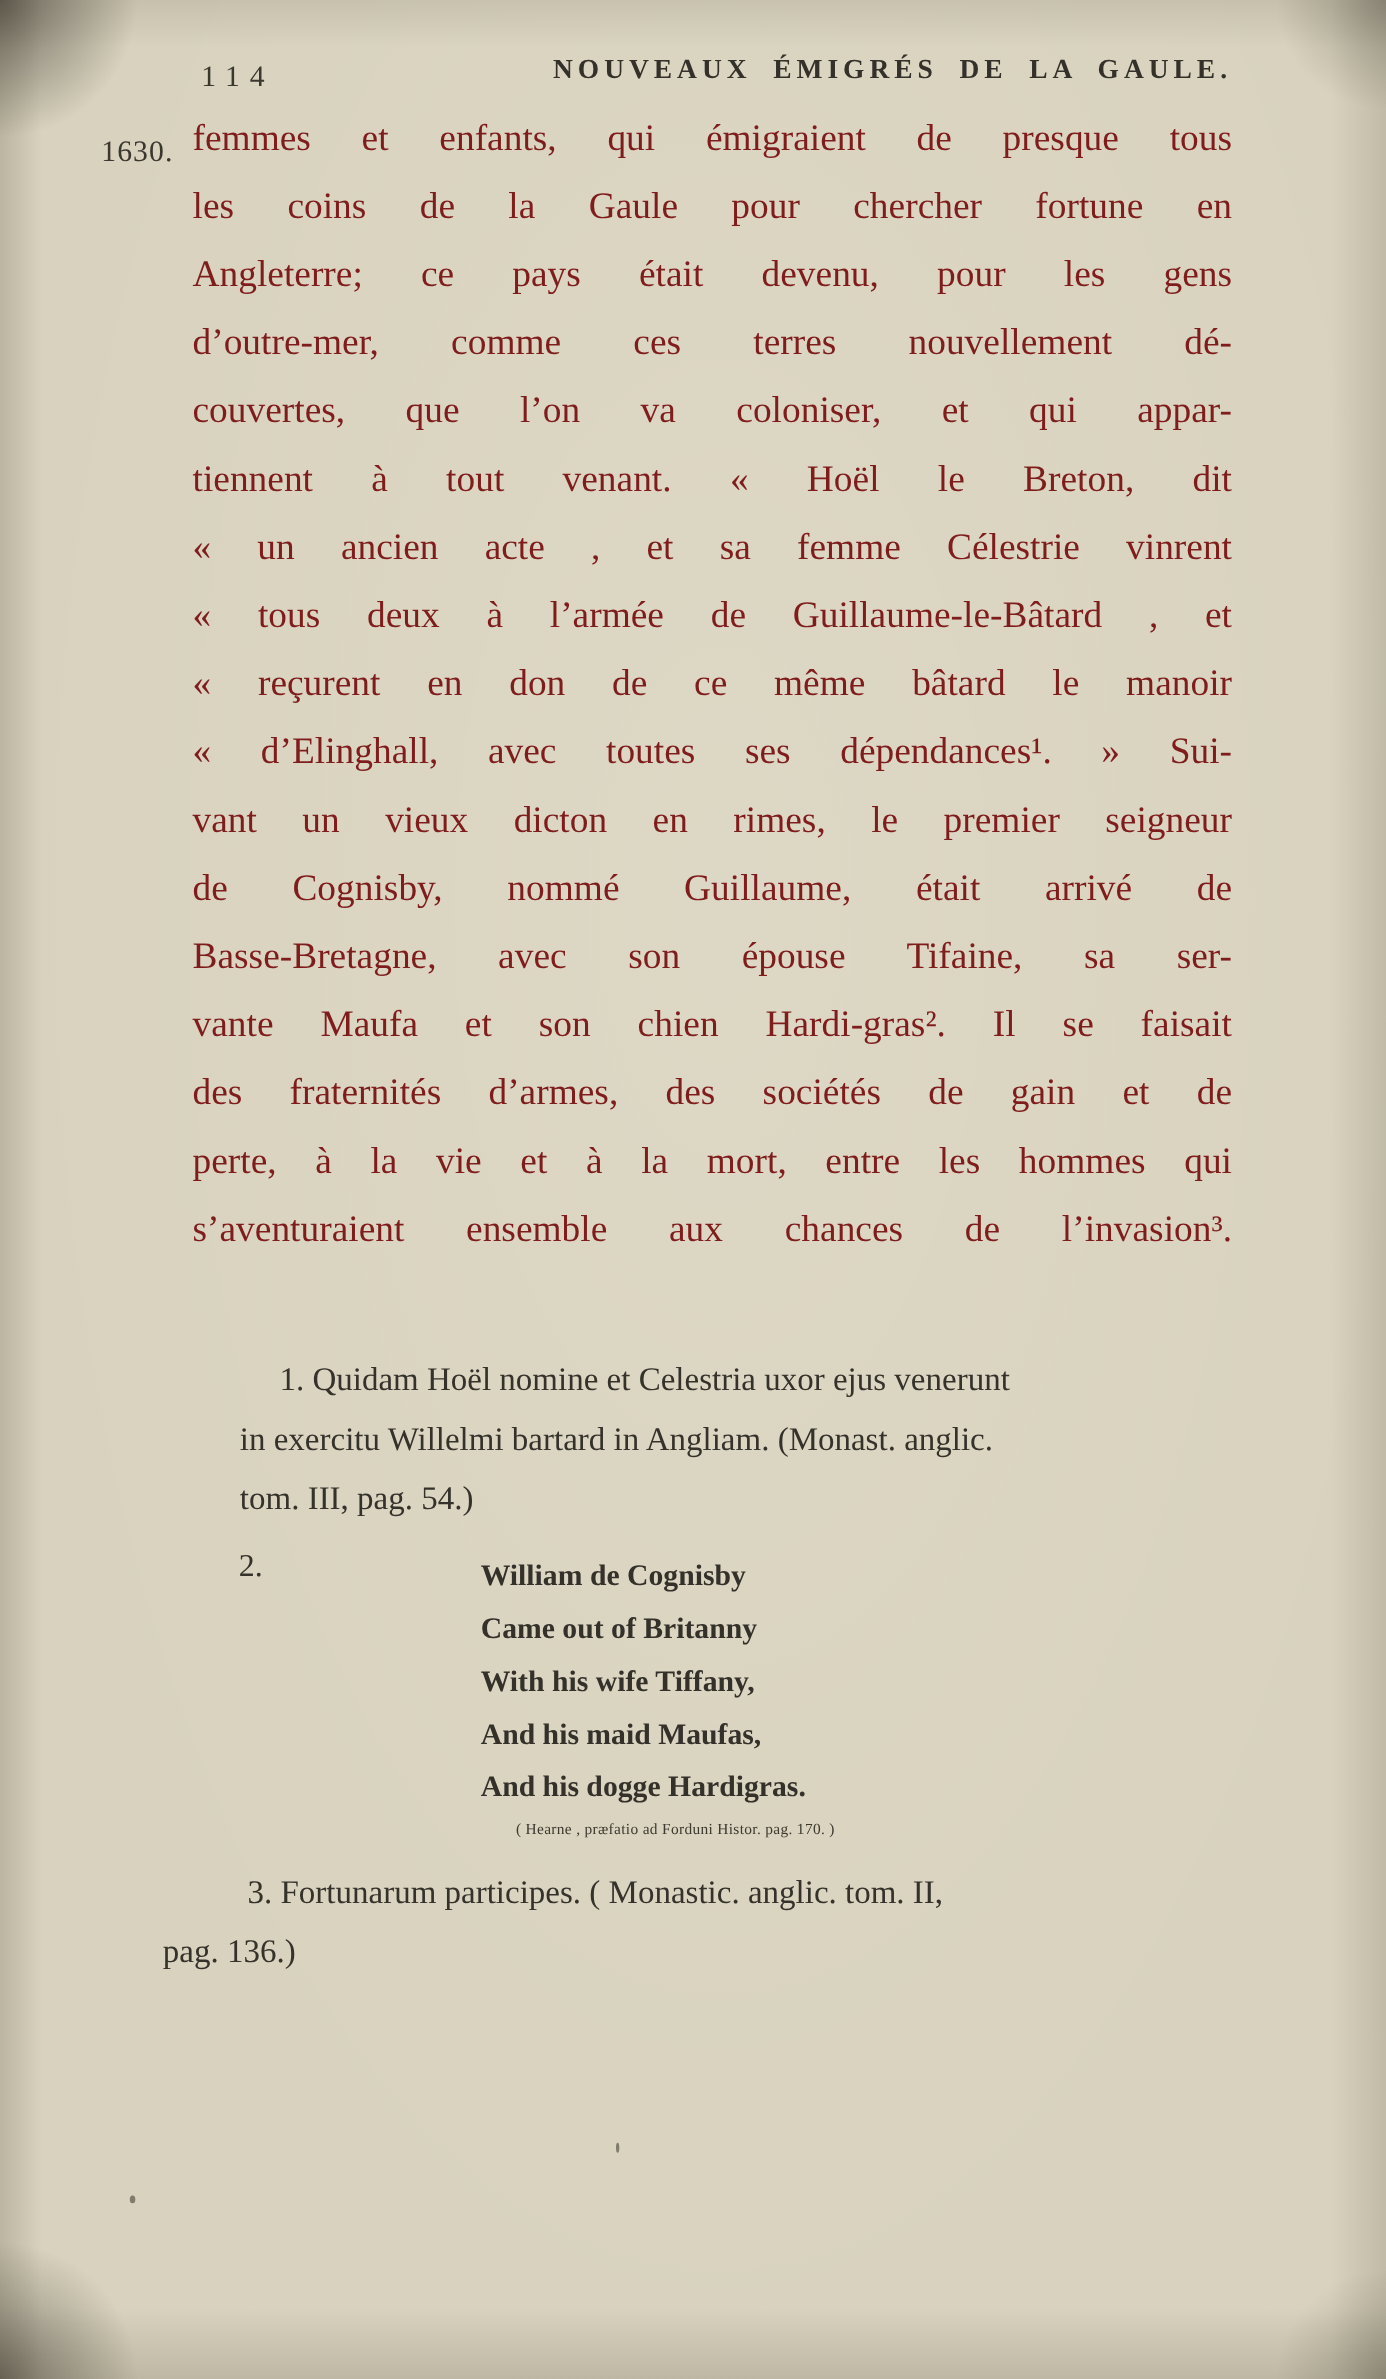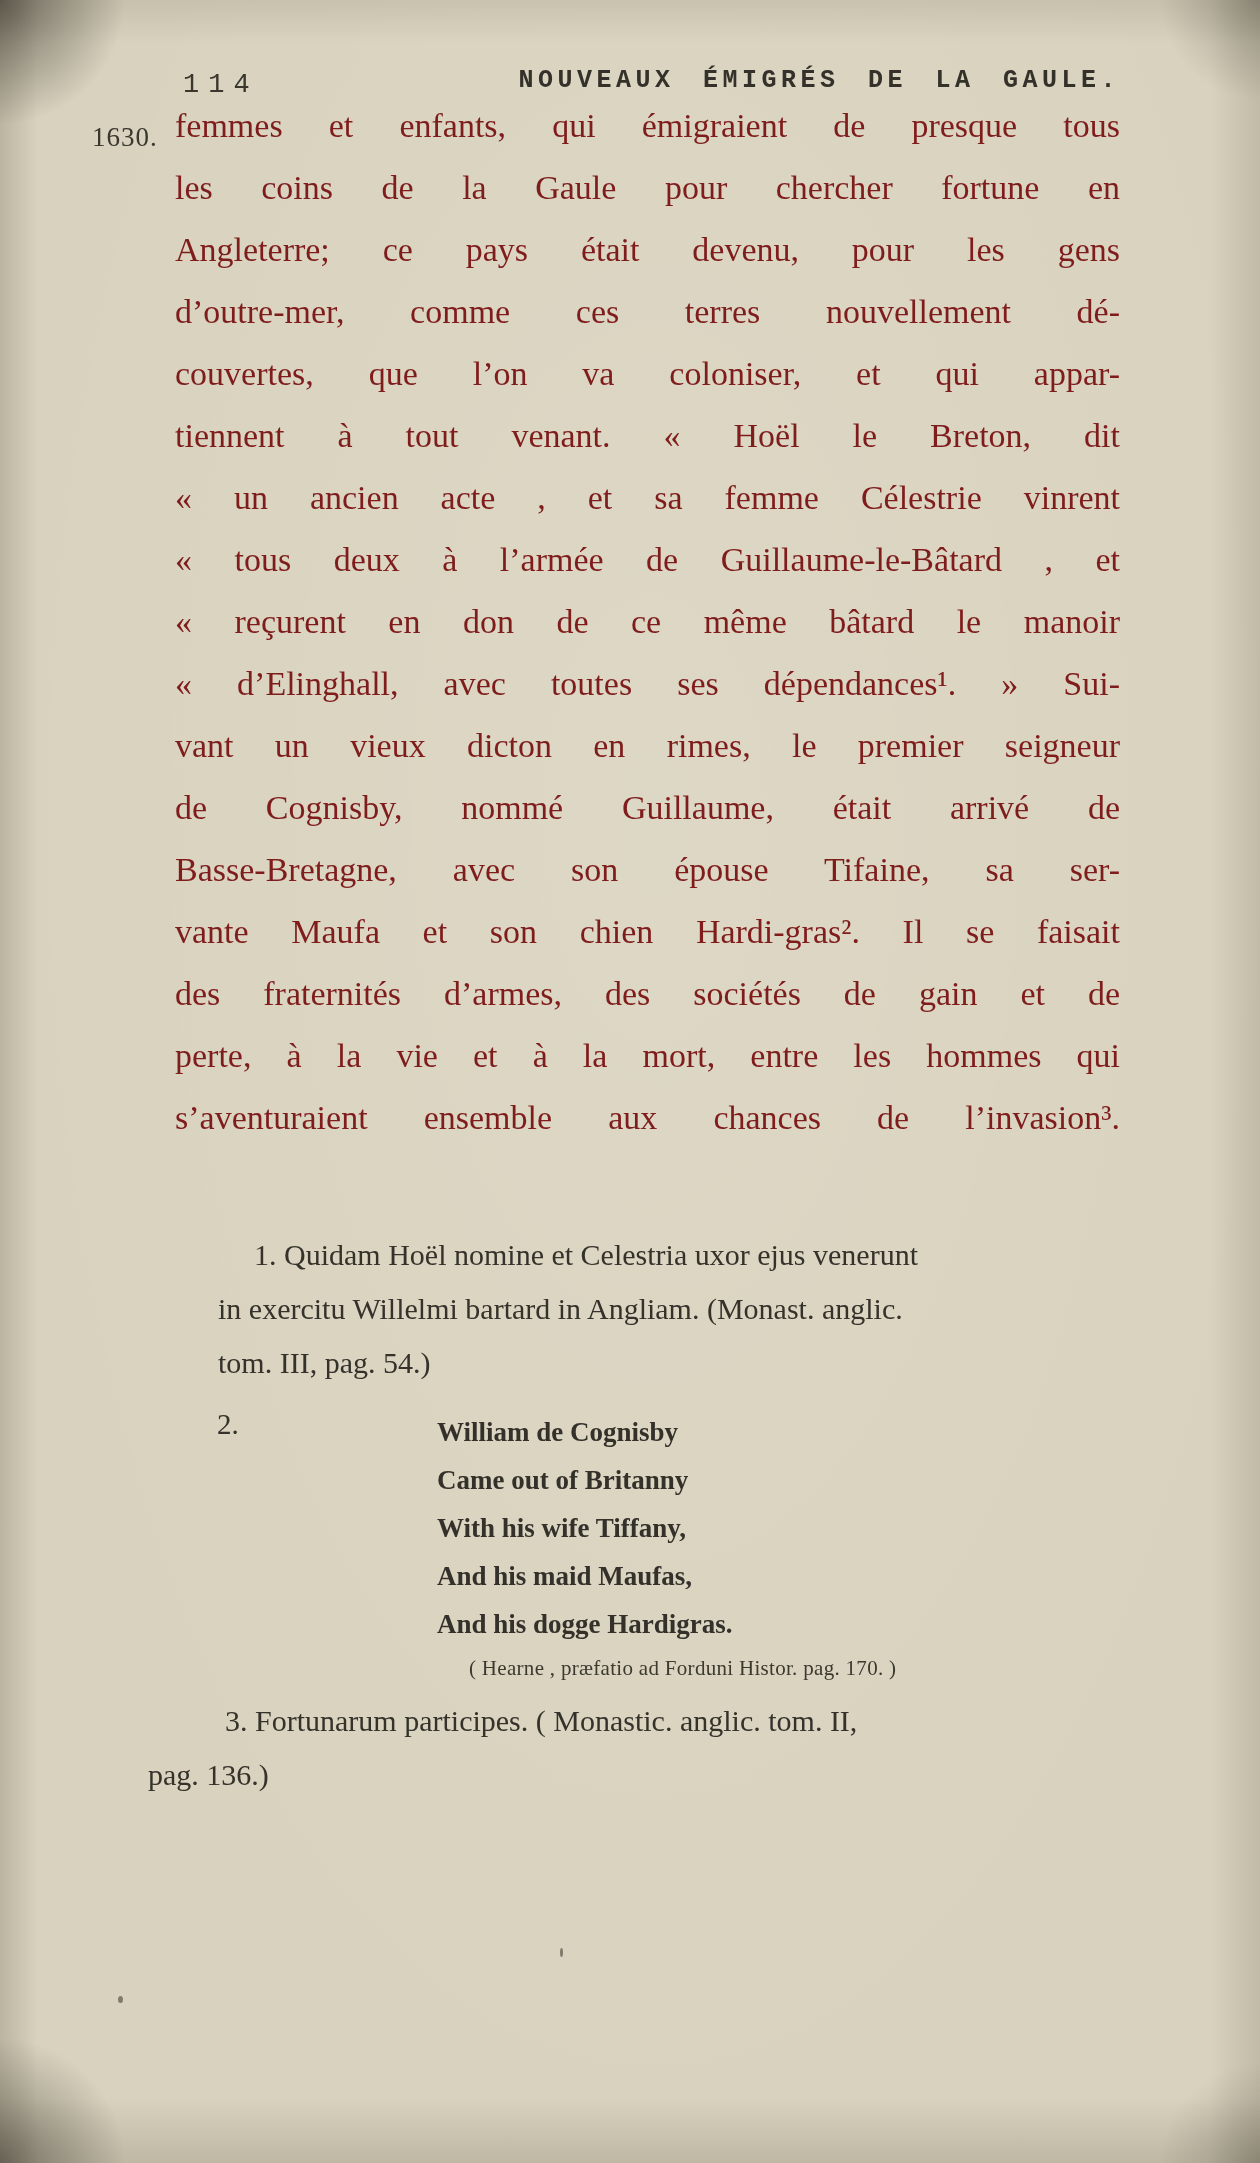--- a/index.html
+++ b/index.html
@@ -23,21 +23,21 @@
     background:
       radial-gradient(circle at 0% 0%, rgba(25,22,14,0.55), rgba(25,22,14,0.0) 5%),
       radial-gradient(circle at 100% 0%, rgba(25,22,14,0.28), rgba(25,22,14,0.0) 4%),
       radial-gradient(circle at 0% 100%, rgba(25,22,14,0.45), rgba(25,22,14,0.0) 5%),
       radial-gradient(circle at 100% 100%, rgba(25,22,14,0.22), rgba(25,22,14,0.0) 4%),
       linear-gradient(to right, rgba(70,63,44,0.20), rgba(70,63,44,0.0) 3%, rgba(70,63,44,0.0) 96%, rgba(70,63,44,0.16)),
       linear-gradient(to bottom, rgba(70,63,44,0.12), rgba(70,63,44,0.0) 2%, rgba(70,63,44,0.0) 97%, rgba(70,63,44,0.18)),
       radial-gradient(ellipse at 52% 38%, rgba(255,253,242,0.14), rgba(255,253,242,0.0) 72%);
   }
   .header{
-    position:absolute;top:66px;left:175px;width:945px;height:40px;font-family:Liberation Mono, monospace;
+    position:absolute;top:50px;left:175px;width:945px;height:40px;
   }
   .pagenum{
     position:absolute;left:8px;top:4px;
     font-size:27px;letter-spacing:9px;color:#3a372f;
   }
   .htitle{
     display:block;text-align:right;
     padding-left:60px;
     font-size:25px;font-weight:700;
     letter-spacing:4.5px;word-spacing:9px;
@@ -70,21 +70,21 @@
     position:absolute;left:42px;top:0;
     font-size:29px;color:#35322b;
   }
   .verse{margin-left:262px;}
   .verse-line{
     height:48px;line-height:48px;
     font-size:27px;font-weight:700;color:#34312b;
   }
   .fn-citation{
     margin-left:294px;margin-top:8px;
-    font-size:21px;color:#3c392f;letter-spacing:0.3px;
+    font-size:14px;color:#3c392f;letter-spacing:0.3px;
   }
   .fn3{top:1694px;}
   .fn3 .first{padding-left:50px;}
   .fn3 .hang{margin-left:-27px;}
   .speck{position:absolute;border-radius:50%;background:rgba(40,35,25,0.5);}
 </style>
 </head>
 <body>
 
 <div class="page">

